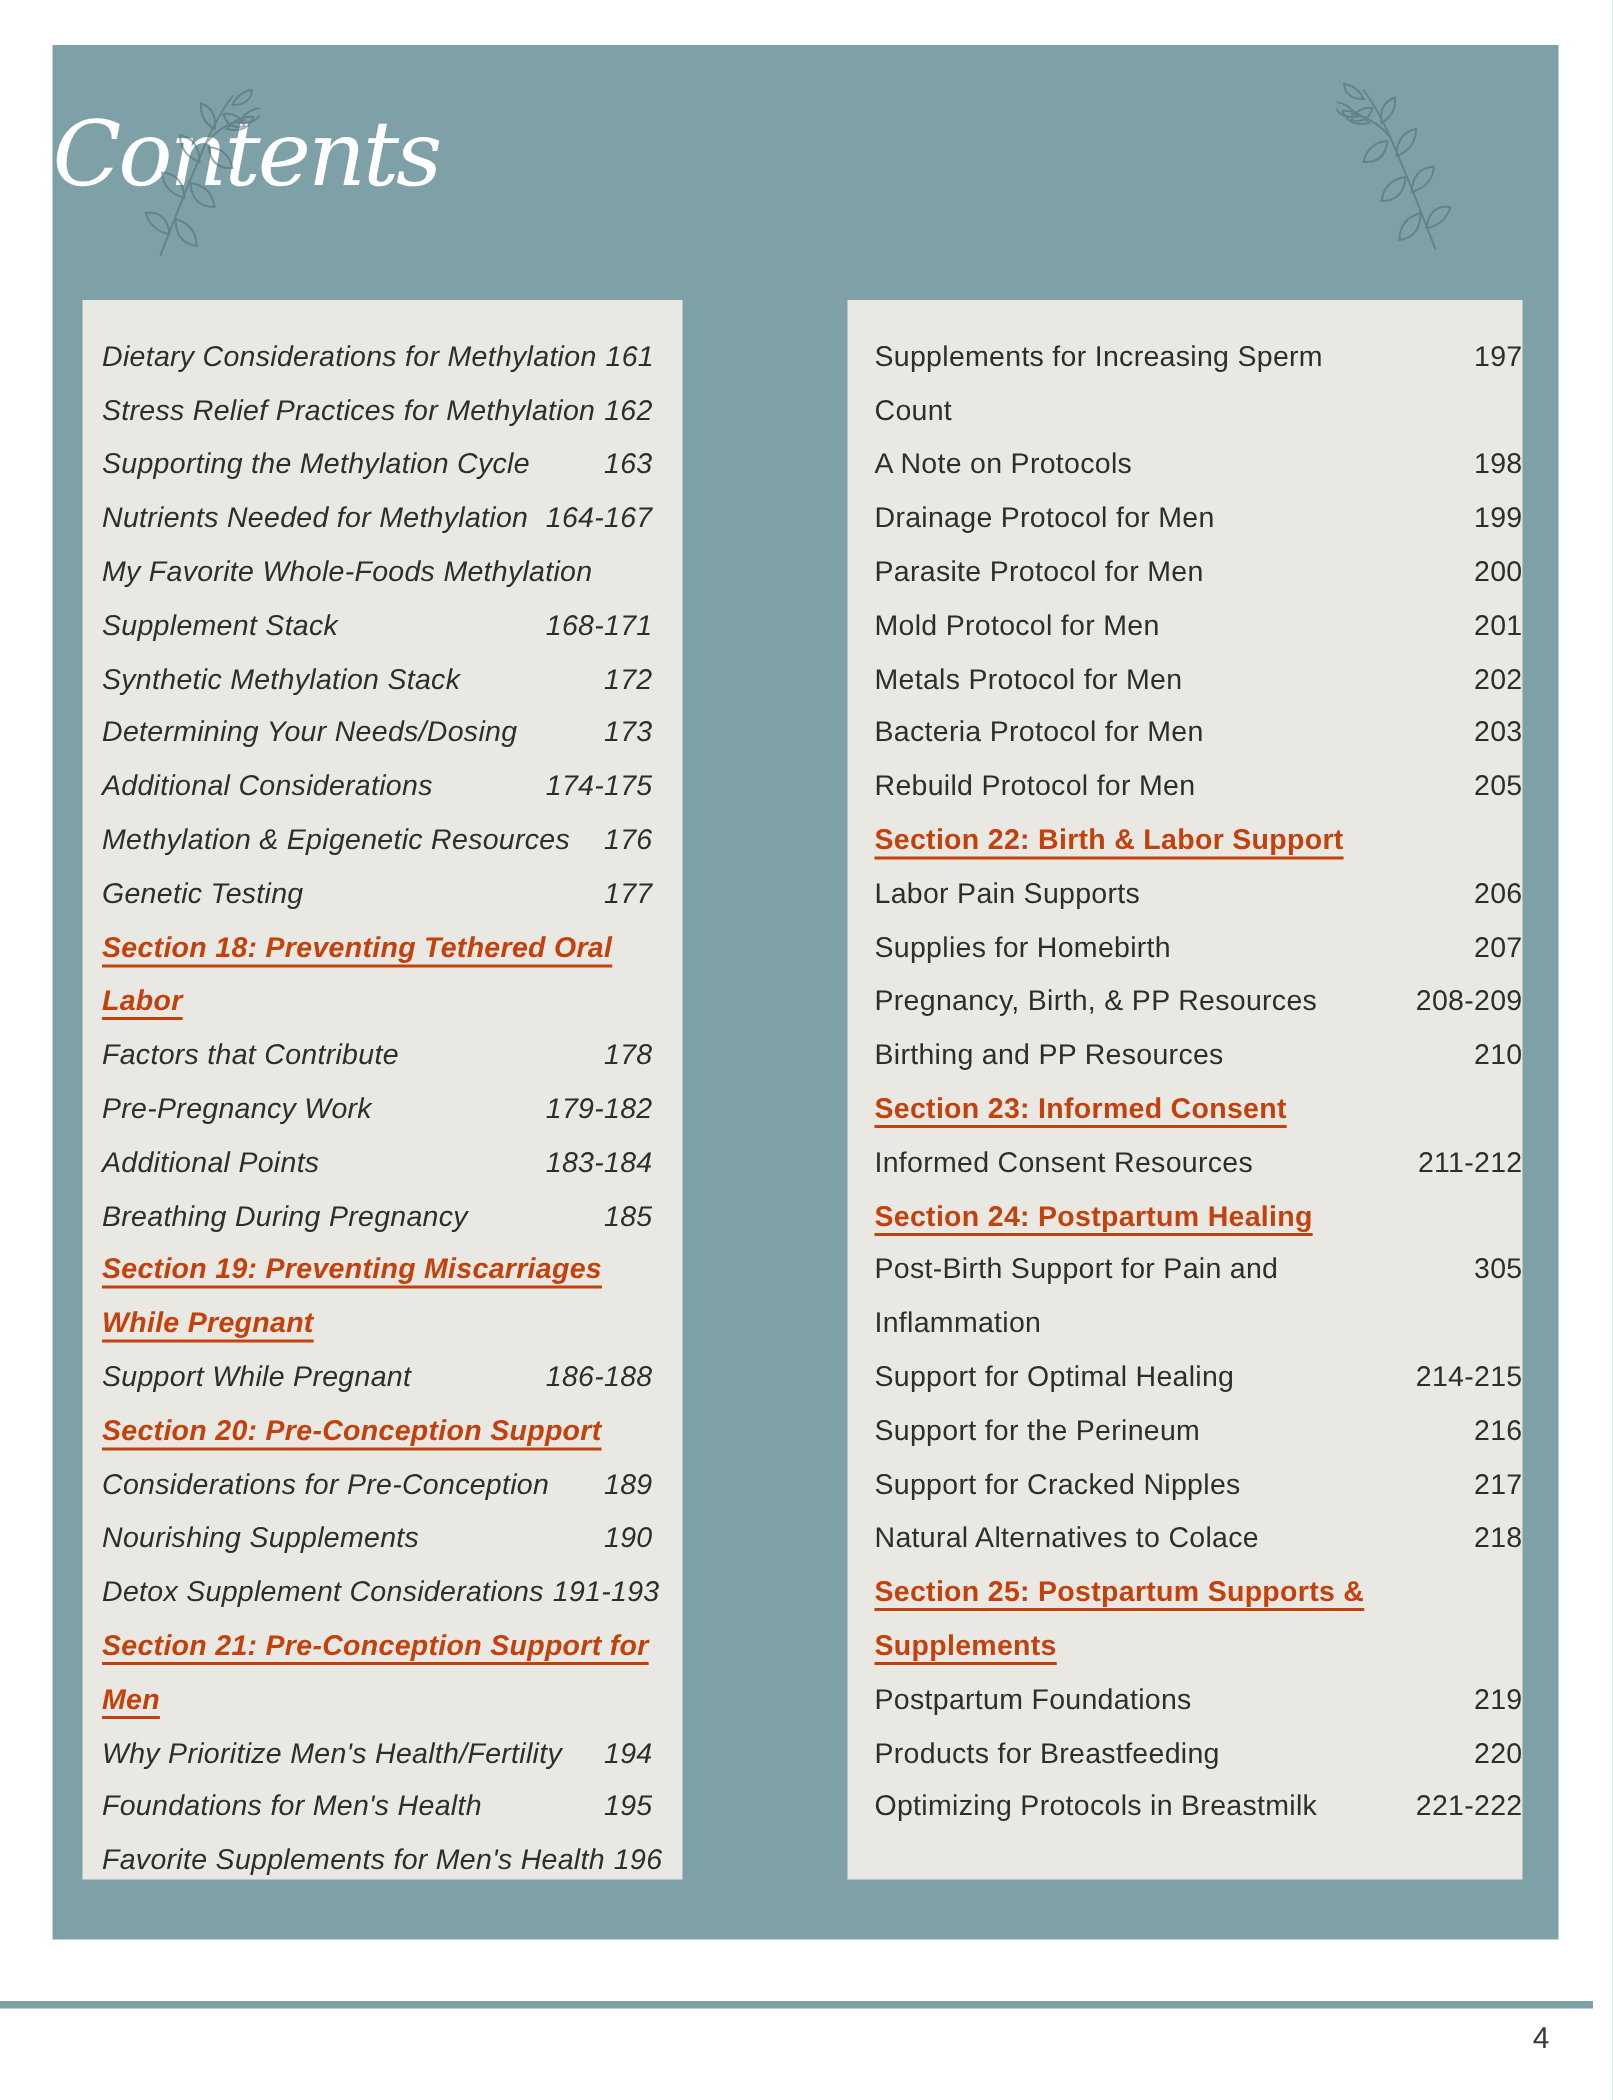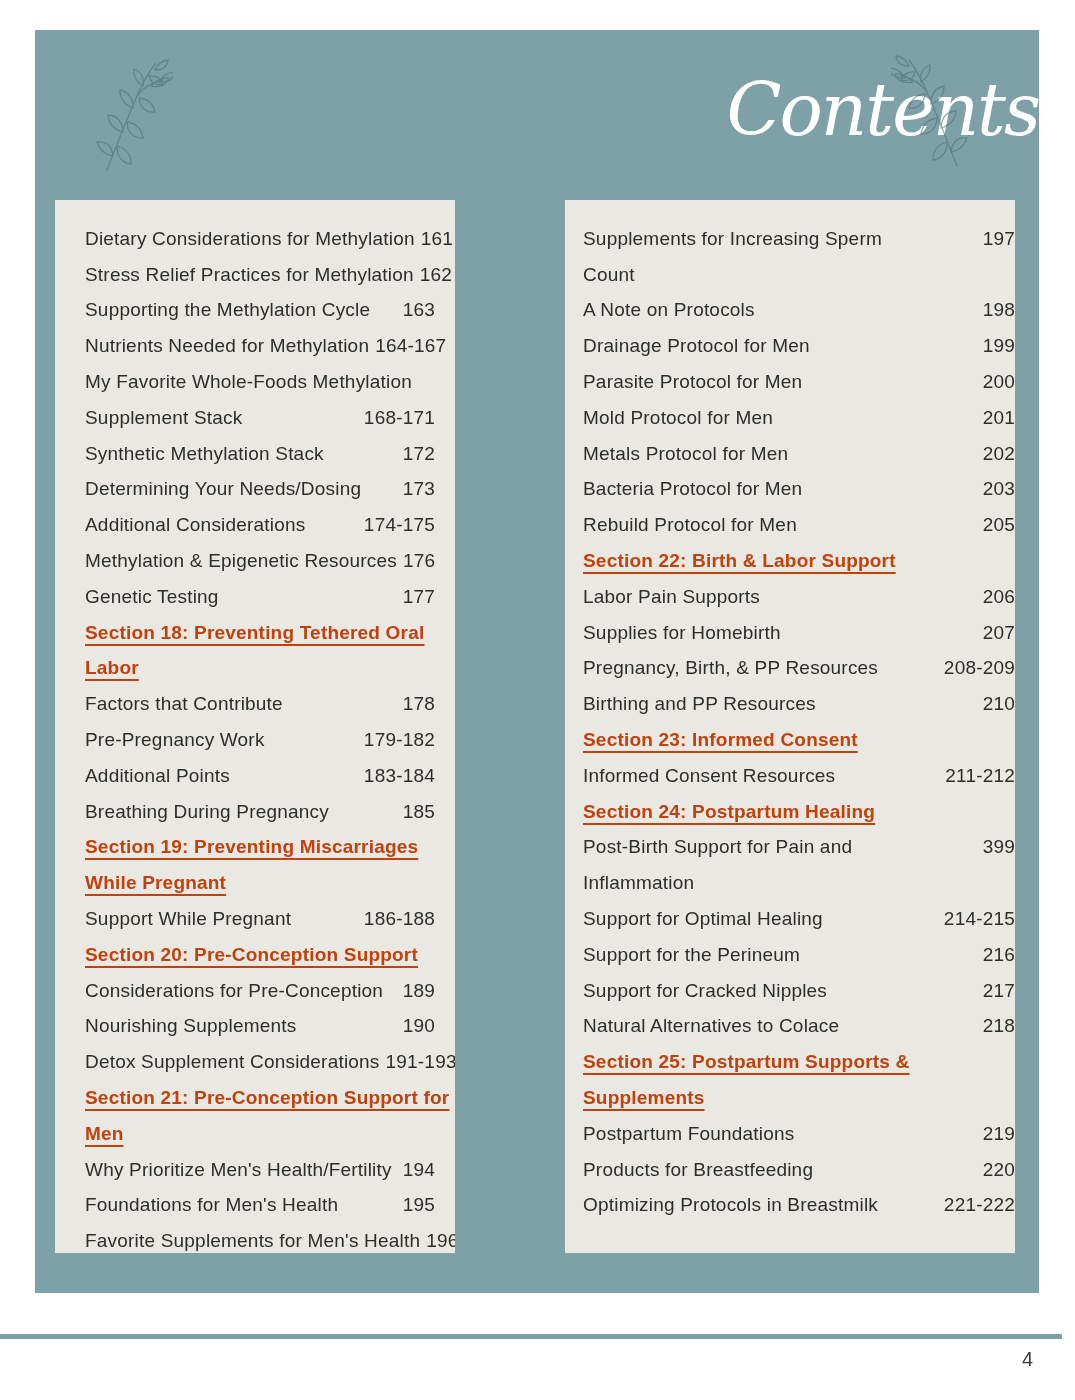--- a/index.html
+++ b/index.html
@@ -18,44 +18,44 @@
     top: 30px;
     width: 1004px;
     height: 1263px;
     background: #7ea0a7;
   }
   .title {
     position: absolute;
     top: 38px;
     left: 0;
     right: 0;
-    text-align: right;
+    text-align: left;
     font-family: "DejaVu Serif", serif;
     font-style: italic;
     font-weight: 400;
-    font-size: 72px;
+    font-size: 60px;
     letter-spacing: -2px;
     color: #ffffff;
   }
   .sprig {
     position: absolute;
     opacity: 0.55;
   }
   .sprig-left  { left: 58px;  top: 28px; }
   .sprig-right { left: 856px; top: 24px; transform: scaleX(-1); }
   .panel {
     position: absolute;
     top: 170px;
     height: 1053px;
     background: #eae8e2;
     overflow: hidden;
     box-sizing: border-box;
     padding-top: 21px;
   }
-  .panel-left  { left: 20px;  width: 400px; padding-left: 30px; padding-right: 20px; }
+  .panel-left  { left: 20px;  width: 400px; padding-left: 13px; padding-right: 20px; font-style: italic; }
   .panel-right { left: 530px; width: 450px; padding-left: 18px; }
   .toc-row {
     display: flex;
     align-items: center;
     height: 35.8px;
     font-size: 19px;
     letter-spacing: 0.2px;
     color: #2d2d2d;
   }
   .toc-title {
@@ -354,21 +354,21 @@
     <span class="toc-page">211-212</span>
   </div>
 
   <div class="toc-row section">
     <span class="toc-title">Section 24: Postpartum Healing</span>
     <span class="toc-page"></span>
   </div>
 
   <div class="toc-row">
     <span class="toc-title">Post-Birth Support for Pain and</span>
-    <span class="toc-page">399</span>
+    <span class="toc-page">305</span>
   </div>
 
   <div class="toc-row">
     <span class="toc-title">Inflammation</span>
     <span class="toc-page"></span>
   </div>
 
   <div class="toc-row">
     <span class="toc-title">Support for Optimal Healing</span>
     <span class="toc-page">214-215</span>

